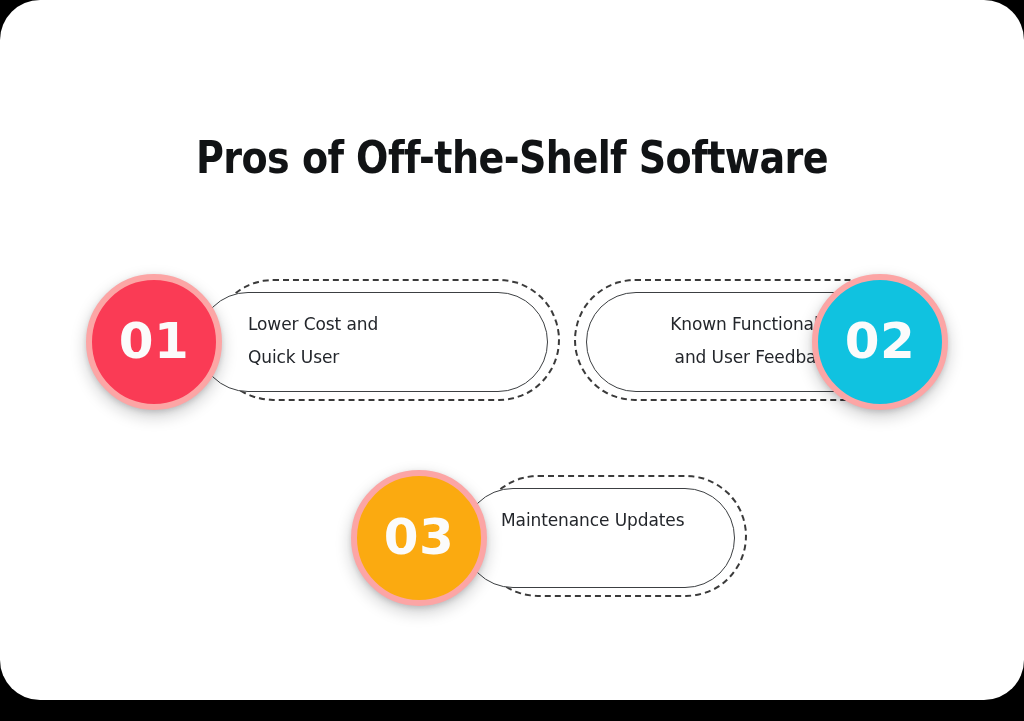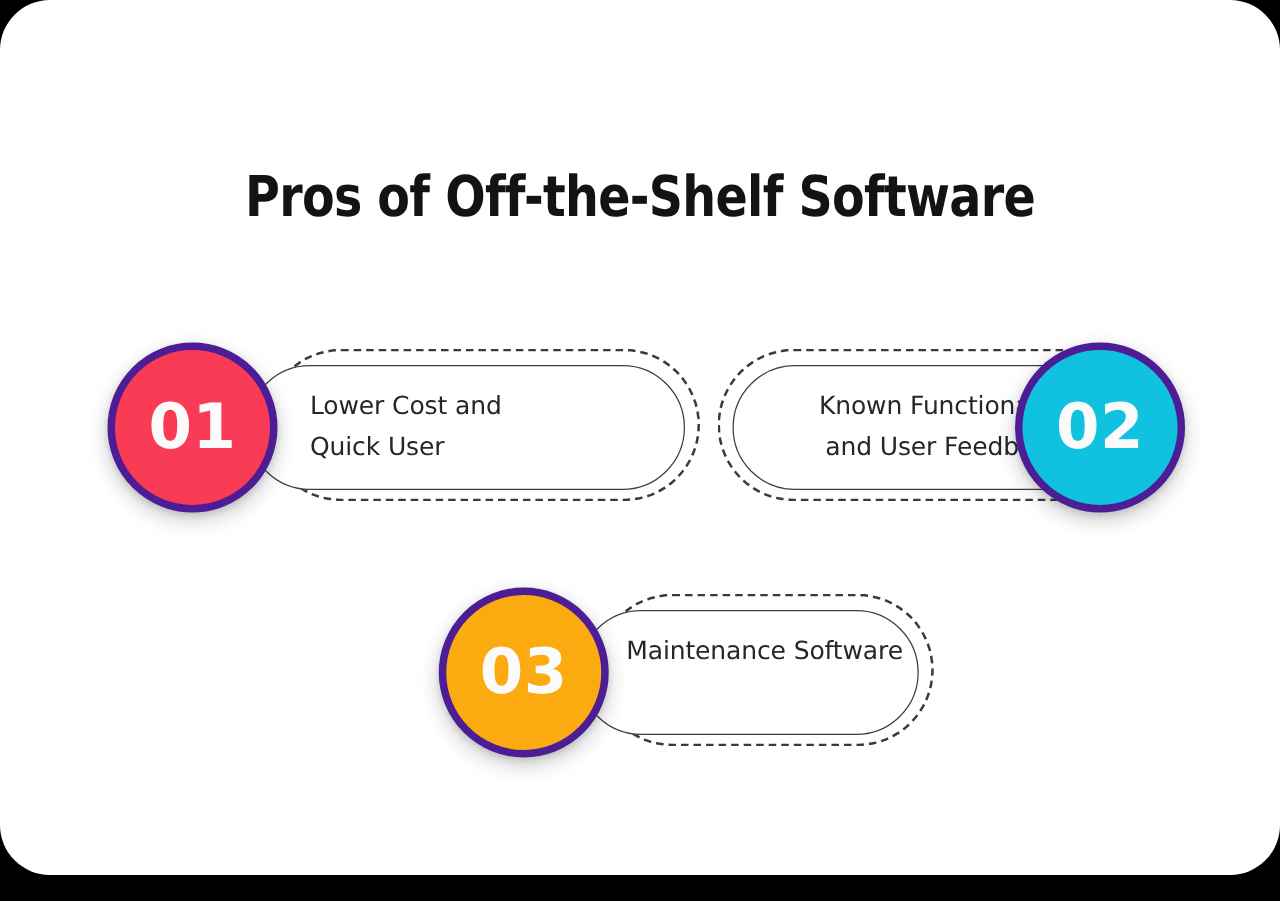--- a/index.html
+++ b/index.html
@@ -62,37 +62,37 @@
     height: 100px;
     border: 1.6px solid #3c3f42;
     border-radius: 50px;
     background: #ffffff;
   }
 
   
   .pill-text {
     position: absolute;
     font-family: "DejaVu Sans", "Liberation Sans", sans-serif;
-    font-size: 20px;
+    font-size: 17px;
     font-weight: 500;
     line-height: 33px;
     color: #23262b;
     letter-spacing: -0.1px;
     white-space: nowrap;
   }
   .pill-text .line { display: block; }
 
   
   .badge {
     position: absolute;
     width: 136px;
     height: 136px;
     border-radius: 50%;
     box-sizing: border-box;
-    border: 6px solid #4c1d95;
+    border: 6px solid #fca5a5;
     box-shadow: 0 6px 16px rgba(20,20,25,0.22),
                 0 2px 5px rgba(20,20,25,0.12);
     display: flex;
     align-items: center;
     justify-content: center;
   }
   .badge-num {
     font-family: "DejaVu Sans", "Liberation Sans", sans-serif;
     font-size: 50px;
     font-weight: 700;
@@ -151,20 +151,20 @@
     </div>
     <div class="badge" style="background: rgb(16, 194, 224);">
       <span class="badge-num" style="color: rgb(251, 251, 251);">02</span>
     </div>
   </div>
 
   <div class="item" id="item-3">
     <div class="pill-dashed"></div>
     <div class="pill-solid"></div>
     <div class="pill-text" style="color: rgb(35, 38, 43);">
-      <span class="line">Maintenance Software</span>
+      <span class="line">Maintenance Updates</span>
     </div>
     <div class="badge" style="background: rgb(251, 170, 16);">
       <span class="badge-num" style="color: rgb(251, 251, 251);">03</span>
     </div>
   </div>
 
 </div>
 
 </body></html>

